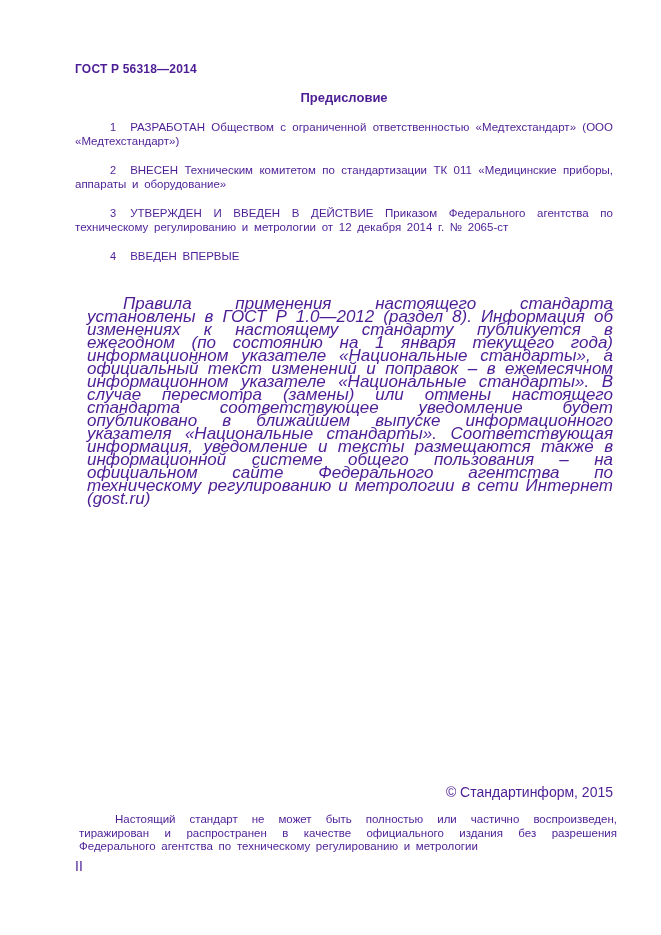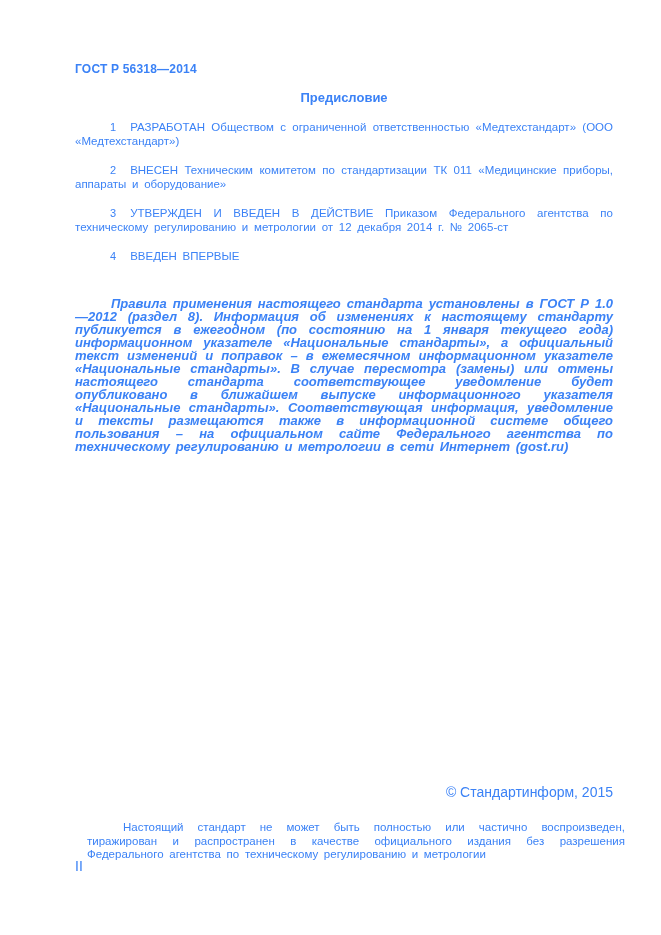--- a/index.html
+++ b/index.html
@@ -5,21 +5,21 @@
   html, body {
     margin: 0;
     padding: 0;
     background: #ffffff;
   }
   .page {
     position: relative;
     width: 661px;
     height: 935px;
     background: #ffffff;
-    color: #3b82f6;
+    color: #4c1d95;
     font-family: "Liberation Sans", sans-serif;
     overflow: hidden;
   }
   .content {
     position: absolute;
     left: 75px;
     top: 62px;
     width: 538px;
   }
   .doc-number {
@@ -41,43 +41,42 @@
     text-indent: 35px;
     word-spacing: 2.5px;
   }
   .item .num {
     display: inline-block;
     text-indent: 0;
     margin-right: 14px;
     font-size: 11px;
   }
   .note {
-    margin: 33px 0 0 0;
-    font-size: 13px;
+    margin: 33px 0 0 12px;
+    font-size: 17px;
     line-height: 13px;
     font-style: italic;
     text-align: justify;
     text-indent: 36px;
     word-spacing: 2px;
-    font-weight: bold;
   }
   .copyright {
     position: absolute;
     left: 75px;
     top: 784px;
     width: 538px;
     font-size: 14px;
     text-align: right;
   }
   .notice {
     position: absolute;
     left: 75px;
     top: 809px;
     width: 538px;
-    margin: 12px;
+    margin: 4px;
     font-size: 11.5px;
     line-height: 13.5px;
     text-align: justify;
     text-indent: 36px;
     word-spacing: 2.5px;
   }
   .page-number {
     position: absolute;
     left: 75px;
     top: 858px;

